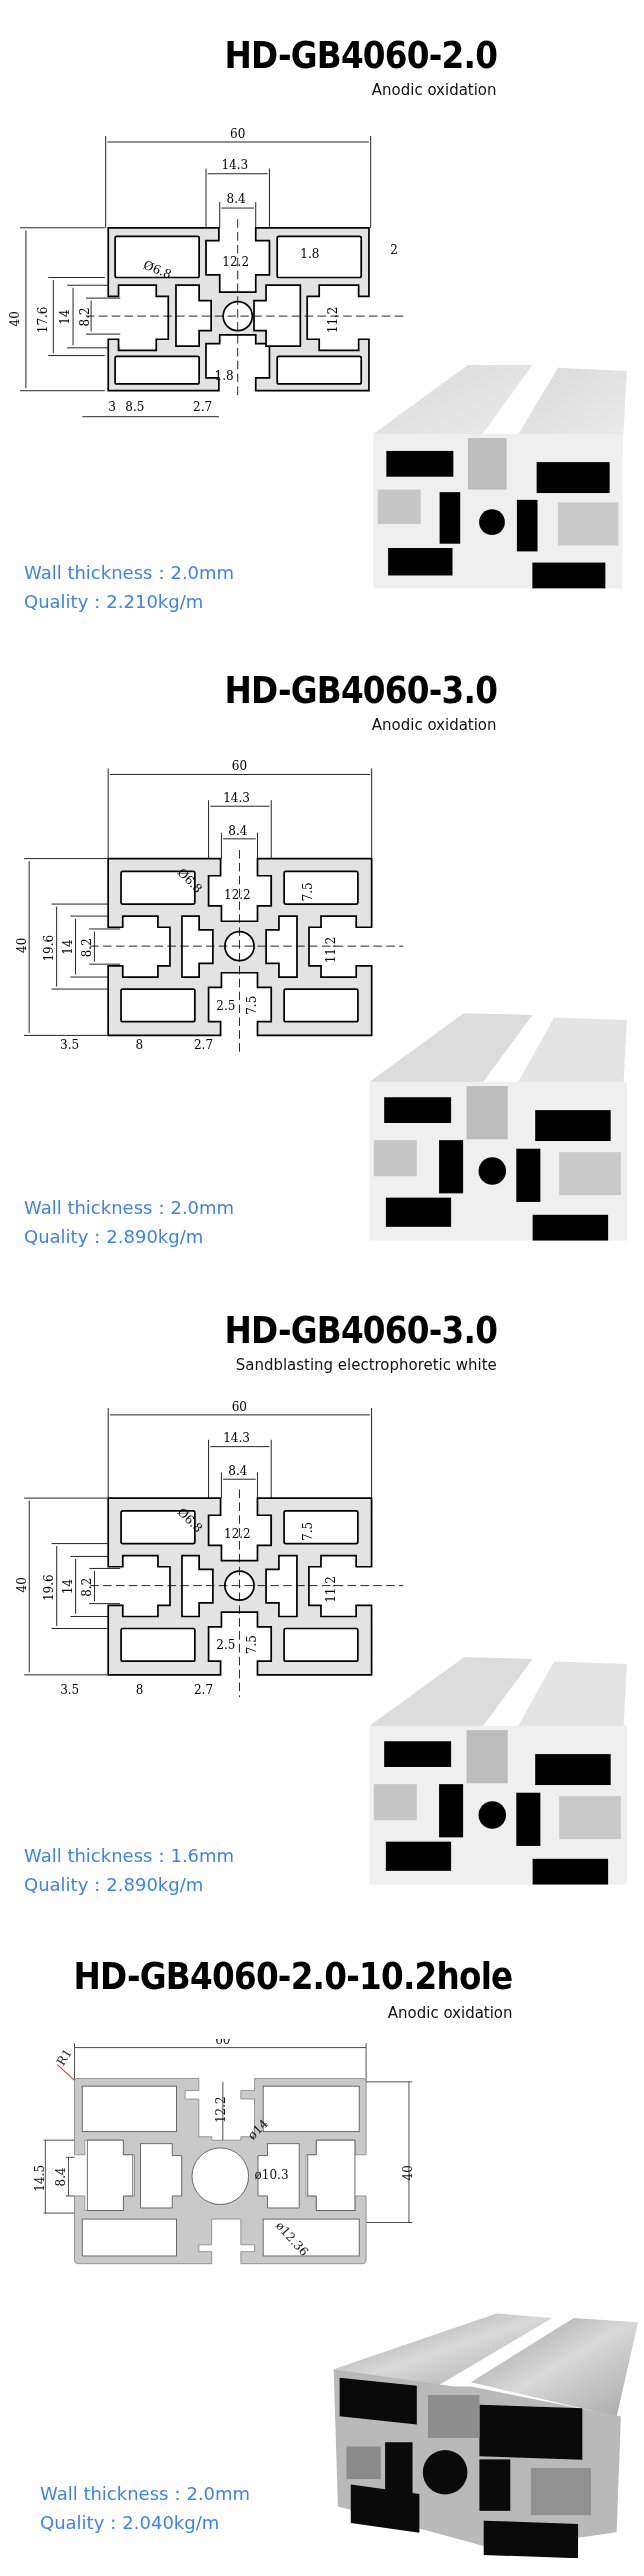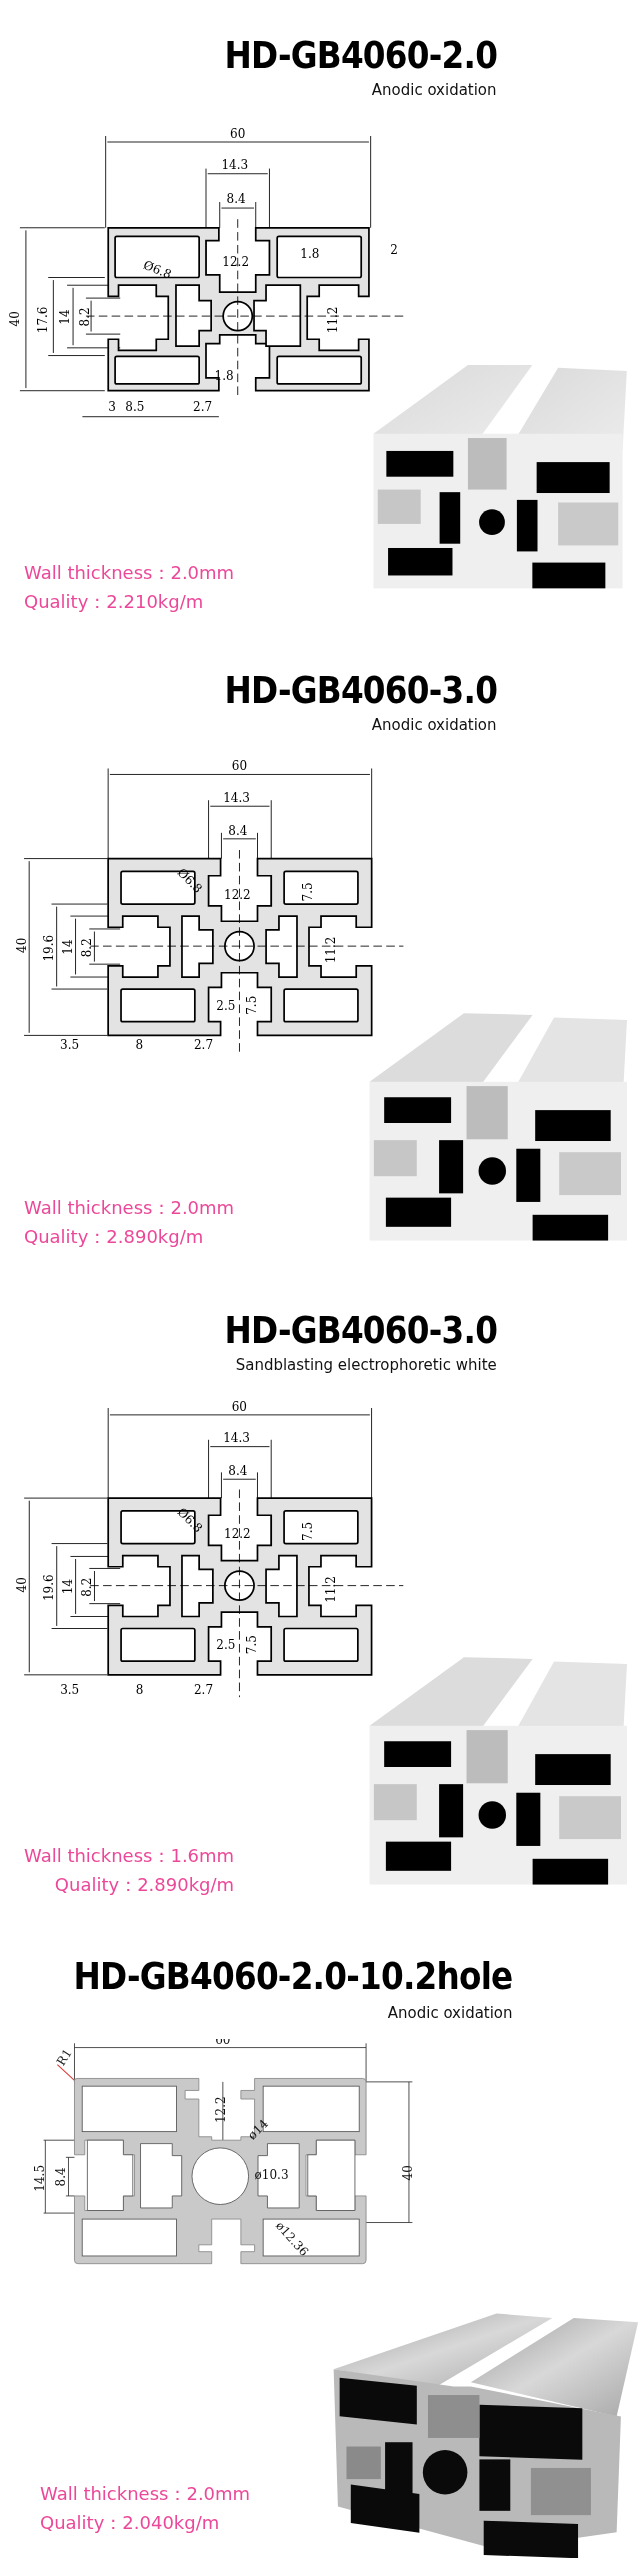--- a/index.html
+++ b/index.html
@@ -3,21 +3,21 @@
 <meta charset="utf-8">
 <style>
   * { box-sizing: border-box; margin: 0; padding: 0; }
   html, body { width: 644px; background: #ffffff; }
   body { font-family: "Liberation Sans", "DejaVu Sans", sans-serif; color: #111; position: relative; height: 2576px; overflow: hidden; }
   .section { position: absolute; left: 0; width: 516px; }
   .title { position: absolute; right: 19px; font-family: "DejaVu Sans", sans-serif; font-weight: bold; font-size: 38px; letter-spacing: -0.9px; color: #000; white-space: nowrap; transform: scaleX(0.86); transform-origin: right center; }
   .subtitle { position: absolute; right: 19px; font-family: "DejaVu Sans", sans-serif; font-size: 16.3px; color: #111; white-space: nowrap; transform: scaleX(0.92); transform-origin: right center; }
   .drawing { position: absolute; left: 0; }
   .render { position: absolute; }
-  .spec { position: absolute; left: 24px; font-family: "DejaVu Sans", sans-serif; font-size: 18px; line-height: 29px; color: #ec4899; }
+  .spec { position: absolute; left: 24px; font-family: "DejaVu Sans", sans-serif; font-size: 18px; line-height: 29px; color: #3b82f6; }
   .spec-line { display: block; white-space: nowrap; }
   svg text { font-family: "DejaVu Serif", serif; }
 </style>
 </head>
 <body>
 
 <div class="section" style="top:0; height:635px;">
   <div class="title" style="top:33px;">HD-GB4060-2.0</div>
   <div class="subtitle" style="top:80px;">Anodic oxidation</div>
 
@@ -283,21 +283,21 @@
     <rect x="44" y="235" width="76" height="34" fill="#000"></rect>
     <rect x="215" y="255" width="88" height="30" fill="#000"></rect>
     <rect x="106" y="168" width="28" height="62" fill="#000"></rect>
     <rect x="196" y="178" width="28" height="62" fill="#000"></rect>
     <circle cx="168" cy="204" r="16" fill="#000"></circle>
     <rect x="138" y="105" width="48" height="62" fill="#bcbcbc"></rect>
     <rect x="30" y="168" width="50" height="42" fill="#c6c6c6"></rect>
     <rect x="246" y="182" width="72" height="50" fill="#c9c9c9"></rect>
   </svg>
 
-  <div class="spec" style="top:562px;text-align:right;">
+  <div class="spec" style="top:562px;">
     <span class="spec-line"><span>Wall thickness：</span><span>1.6mm</span></span>
     <span class="spec-line"><span>Quality：</span><span>2.890kg/m</span></span>
   </div>
 </div>
 
 <div class="section" style="top:1923px; height:653px;margin-left:16px;">
   <div class="title" style="top:31px;">HD-GB4060-2.0-10.2hole</div>
   <div class="subtitle" style="top:80px;">Anodic oxidation</div>
 
   <svg class="drawing" width="412" height="283" viewBox="0 0 480 330" style="top:116px;">

